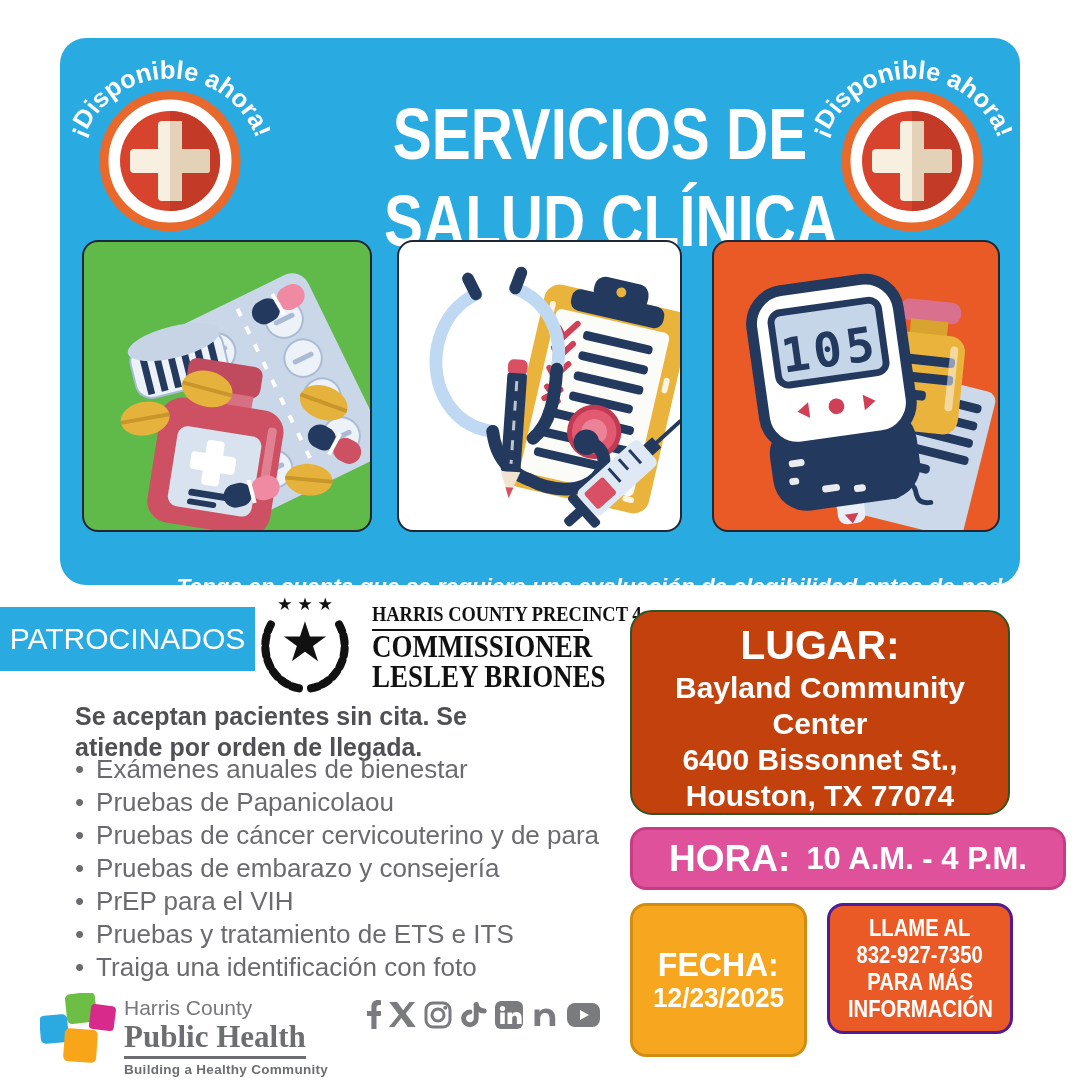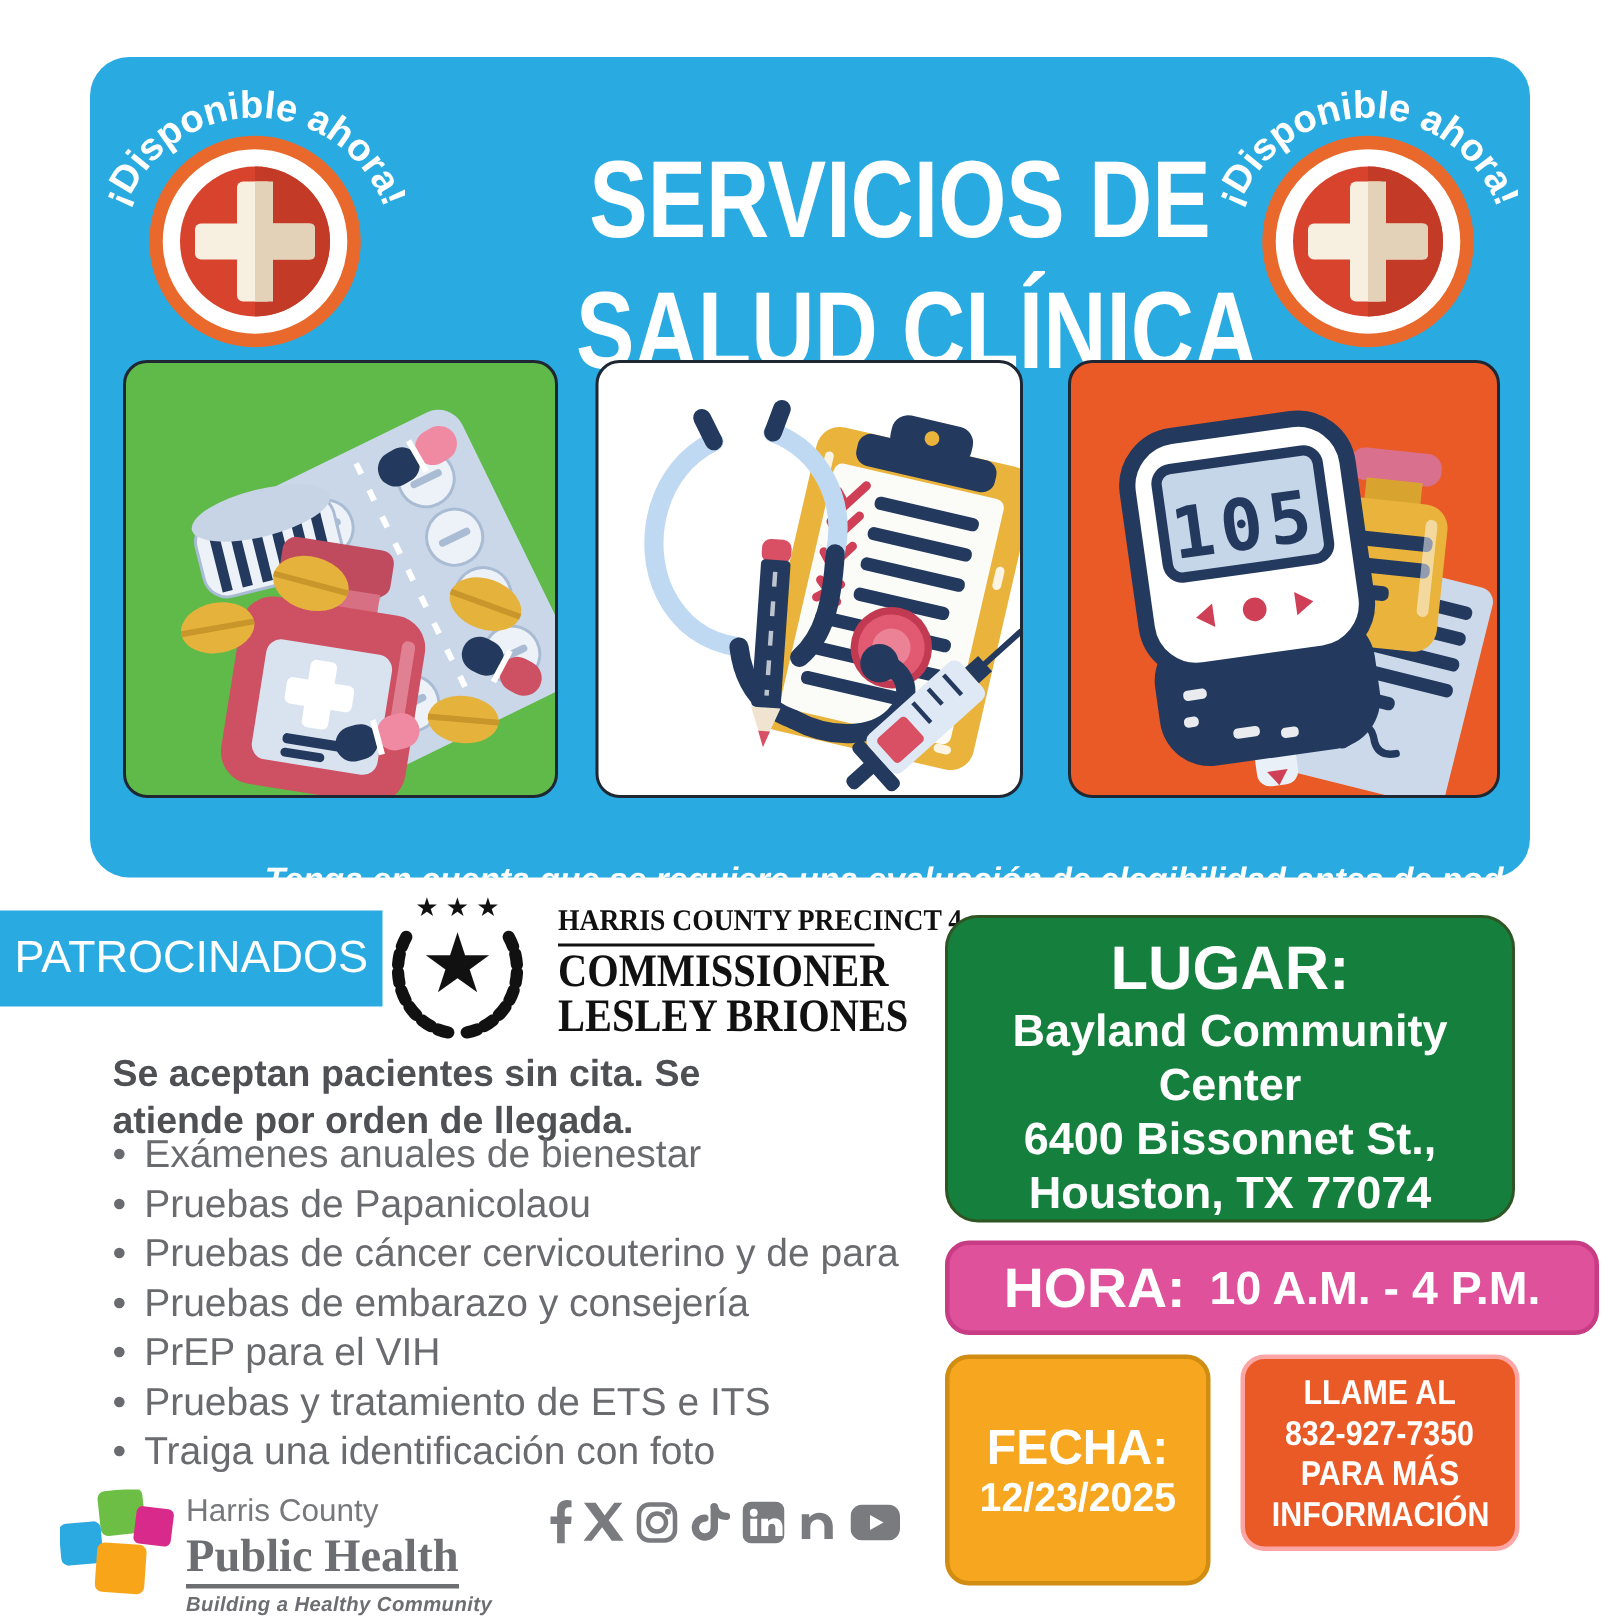--- a/index.html
+++ b/index.html
@@ -36,46 +36,46 @@
 
   
   .svc-intro { position:absolute; left:75px; top:701px; font-size:25px; font-weight:700;
                color:#4F5054; line-height:31px; }
   .svc-list { position:absolute; left:75px; top:753px; list-style:none; }
   .svc-list li { font-size:26px; color:#6A6B6F; line-height:33px; }
   .svc-list li::before { content:"•"; margin-right:12px; }
 
   
   .box { position:absolute; color:#ffffff; text-align:center; }
-  .location-box { left:630px; top:610px; width:380px; height:205px; background:#15803d;
+  .location-box { left:630px; top:610px; width:380px; height:205px; background:#c2410c;
                   border:2px solid #2E5523; border-radius:22px; padding-top:8px; }
   .location-box .lbl { font-size:41px; font-weight:700; line-height:50px; }
   .location-box .ln  { font-size:30px; font-weight:700; line-height:36px; }
   .time-box { left:630px; top:827px; width:436px; height:63px; background:#E0519B;
               border:3px solid #C73C85; border-radius:16px; display:flex; align-items:center;
               justify-content:center; gap:16px; }
   .time-box .lbl { font-size:37px; font-weight:700; }
   .time-box .val { font-size:31px; font-weight:700; }
   .date-box { left:630px; top:903px; width:177px; height:154px; background:#F7A71F;
               border:3px solid #D18D12; border-radius:16px; display:flex; flex-direction:column;
               align-items:center; justify-content:center; }
   .date-box .lbl { font-size:33px; font-weight:700; line-height:36px; transform:scaleX(0.97); }
   .date-box .val { font-size:27px; font-weight:700; line-height:30px; transform:scaleX(0.97); }
   .call-box { left:827px; top:903px; width:186px; height:131px; background:#EA5A26;
-              border:3px solid #fca5a5; border-radius:16px; display:flex; flex-direction:column;
+              border:3px solid #4c1d95; border-radius:16px; display:flex; flex-direction:column;
               align-items:center; justify-content:center; }
   .call-box .ln { font-size:23px; font-weight:700; line-height:27px; transform:scaleX(0.88); white-space:nowrap; }
 
   
   .hcph-logo { position:absolute; left:40px; top:993px; width:80px; height:76px; }
   .org-text { position:absolute; left:124px; top:996px; color:#6D6E71; }
   .org-text .l1 { font-size:21px; color:#77787B; line-height:24px; }
   .org-text .l2 { font-family:"Liberation Serif", serif; font-weight:700; font-size:31px;
                   line-height:34px; display:inline-block; border-bottom:3px solid #6D6E71; padding-bottom:2px; }
-  .org-text .l3 { font-size:13.5px; font-weight:700; letter-spacing:0.3px; margin-top:3px;font-style:italic; }
+  .org-text .l3 { font-size:13.5px; font-weight:700; letter-spacing:0.3px; margin-top:3px; }
   .social-row { position:absolute; left:364px; top:1000px; width:236px; display:flex;
                 align-items:center; justify-content:center; gap:8px; }
   .social-row svg { display:block; }
   .website { position:absolute; left:360px; top:1030px; width:244px; text-align:center;
              font-size:28px; letter-spacing:4px; color:#808184; }
 </style>
 </head>
 <body>
 
 <div class="canvas">

